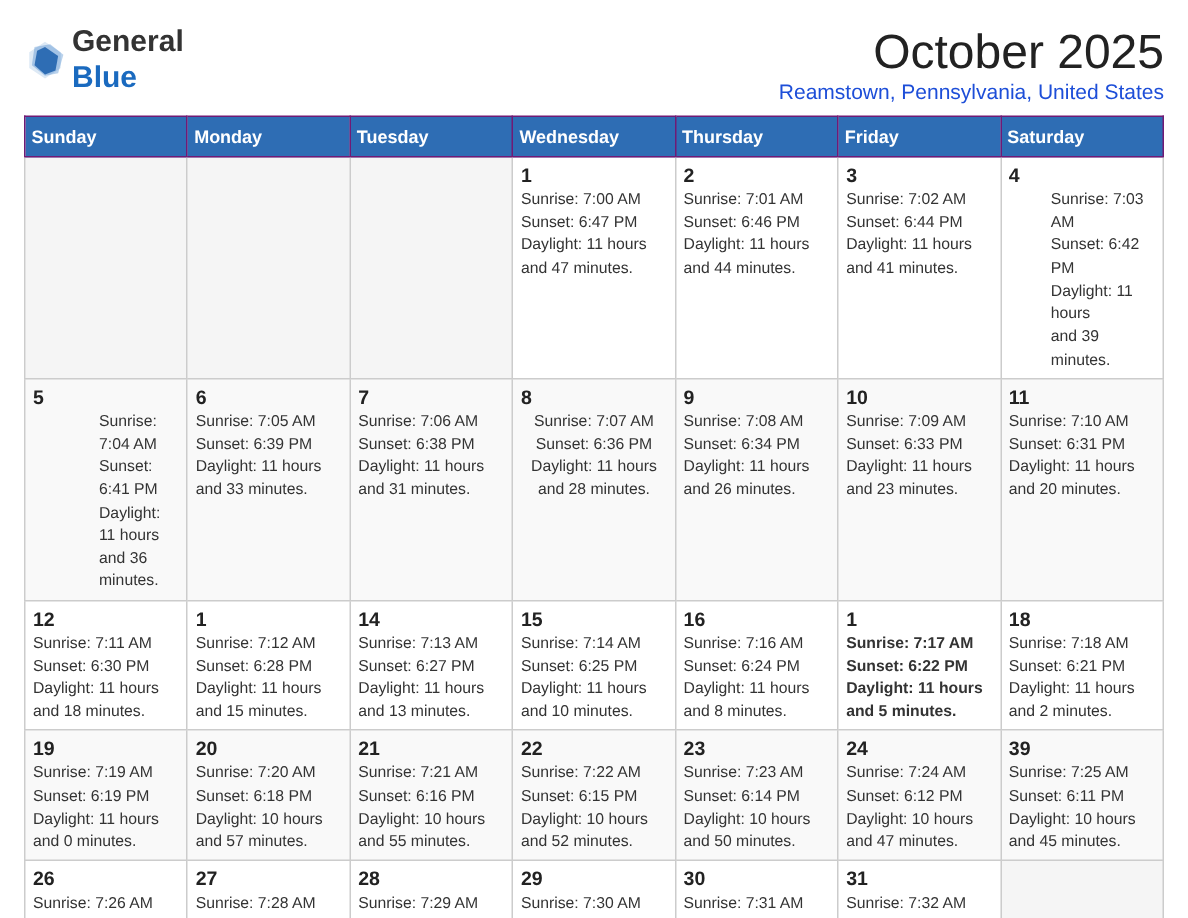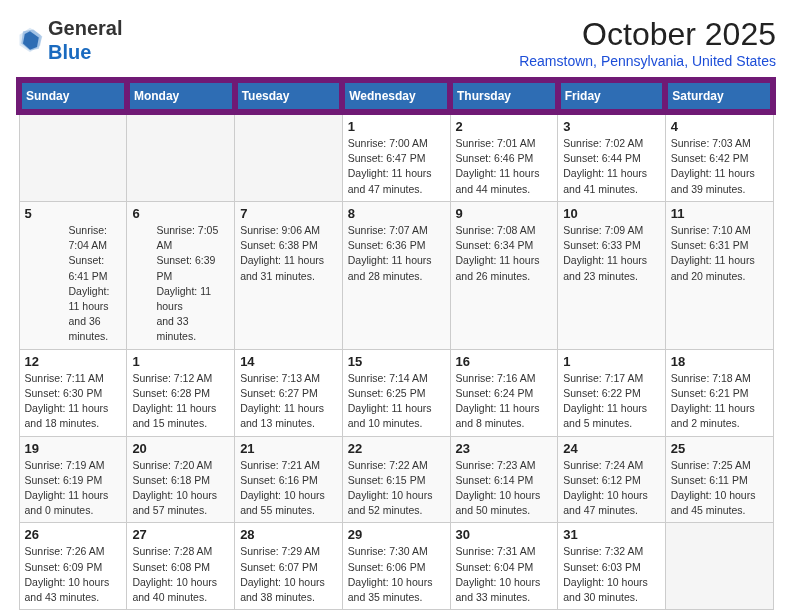--- a/index.html
+++ b/index.html
@@ -50,21 +50,21 @@
       border: 1px solid #ccc;
       font-size: 11px;
     }
     .calendar th {
       background-color: #2e6db4;
       color: #fff;
       padding: 6px 4px;
       text-align: left;
       font-size: 12px;
       font-weight: bold;
-      border: 6px solid #701a75;
+      border: 1px solid #701a75;
     }
     .calendar td {
       border: 1px solid #ccc;
       vertical-align: top;
       padding: 4px 5px;
       width: 108px;
       min-height: 80px;
       background: #fff;
     }
     .calendar td.empty {
@@ -142,51 +142,51 @@
         </td>
         <td>
           <div class="day-number">3</div>
           <div class="day-info" style="white-space: pre-line;">Sunrise: 7:02 AM
 Sunset: 6:44 PM
 Daylight: 11 hours
 and 41 minutes.</div>
         </td>
         <td>
           <div class="day-number">4</div>
-          <div class="day-info" style="white-space: pre-line;">Sunrise: 7:03 AM
+          <div class="day-info" style="white-space: pre-line; margin-left: 28px;">Sunrise: 7:03 AM
 Sunset: 6:42 PM
 Daylight: 11 hours
 and 39 minutes.</div>
         </td>
       </tr>
       <tr>
         <td>
           <div class="day-number">5</div>
           <div class="day-info" style="white-space: pre-line; margin-left: 44px;">Sunrise: 7:04 AM
 Sunset: 6:41 PM
 Daylight: 11 hours
 and 36 minutes.</div>
         </td>
         <td>
           <div class="day-number">6</div>
-          <div class="day-info" style="white-space: pre-line; margin-left: 24px;">Sunrise: 7:05 AM
+          <div class="day-info" style="white-space: pre-line;">Sunrise: 7:05 AM
 Sunset: 6:39 PM
 Daylight: 11 hours
 and 33 minutes.</div>
         </td>
         <td>
           <div class="day-number">7</div>
-          <div class="day-info" style="white-space: pre-line;">Sunrise: 9:06 AM
+          <div class="day-info" style="white-space: pre-line;">Sunrise: 7:06 AM
 Sunset: 6:38 PM
 Daylight: 11 hours
 and 31 minutes.</div>
         </td>
         <td>
           <div class="day-number">8</div>
-          <div class="day-info" style="white-space: pre-line;">Sunrise: 7:07 AM
+          <div class="day-info" style="white-space: pre-line; text-align: center;">Sunrise: 7:07 AM
 Sunset: 6:36 PM
 Daylight: 11 hours
 and 28 minutes.</div>
         </td>
         <td>
           <div class="day-number">9</div>
           <div class="day-info" style="white-space: pre-line;">Sunrise: 7:08 AM
 Sunset: 6:34 PM
 Daylight: 11 hours
 and 26 minutes.</div>
@@ -237,21 +237,21 @@
         </td>
         <td>
           <div class="day-number">16</div>
           <div class="day-info" style="white-space: pre-line;">Sunrise: 7:16 AM
 Sunset: 6:24 PM
 Daylight: 11 hours
 and 8 minutes.</div>
         </td>
         <td>
           <div class="day-number">1</div>
-          <div class="day-info" style="white-space: pre-line;">Sunrise: 7:17 AM
+          <div class="day-info" style="white-space: pre-line; font-weight: bold;">Sunrise: 7:17 AM
 Sunset: 6:22 PM
 Daylight: 11 hours
 and 5 minutes.</div>
         </td>
         <td>
           <div class="day-number">18</div>
           <div class="day-info" style="white-space: pre-line;">Sunrise: 7:18 AM
 Sunset: 6:21 PM
 Daylight: 11 hours
 and 2 minutes.</div>
@@ -294,21 +294,21 @@
 and 50 minutes.</div>
         </td>
         <td>
           <div class="day-number">24</div>
           <div class="day-info" style="white-space: pre-line;">Sunrise: 7:24 AM
 Sunset: 6:12 PM
 Daylight: 10 hours
 and 47 minutes.</div>
         </td>
         <td>
-          <div class="day-number">25</div>
+          <div class="day-number">39</div>
           <div class="day-info" style="white-space: pre-line;">Sunrise: 7:25 AM
 Sunset: 6:11 PM
 Daylight: 10 hours
 and 45 minutes.</div>
         </td>
       </tr>
       <tr>
         <td>
           <div class="day-number">26</div>
           <div class="day-info" style="white-space: pre-line;">Sunrise: 7:26 AM

